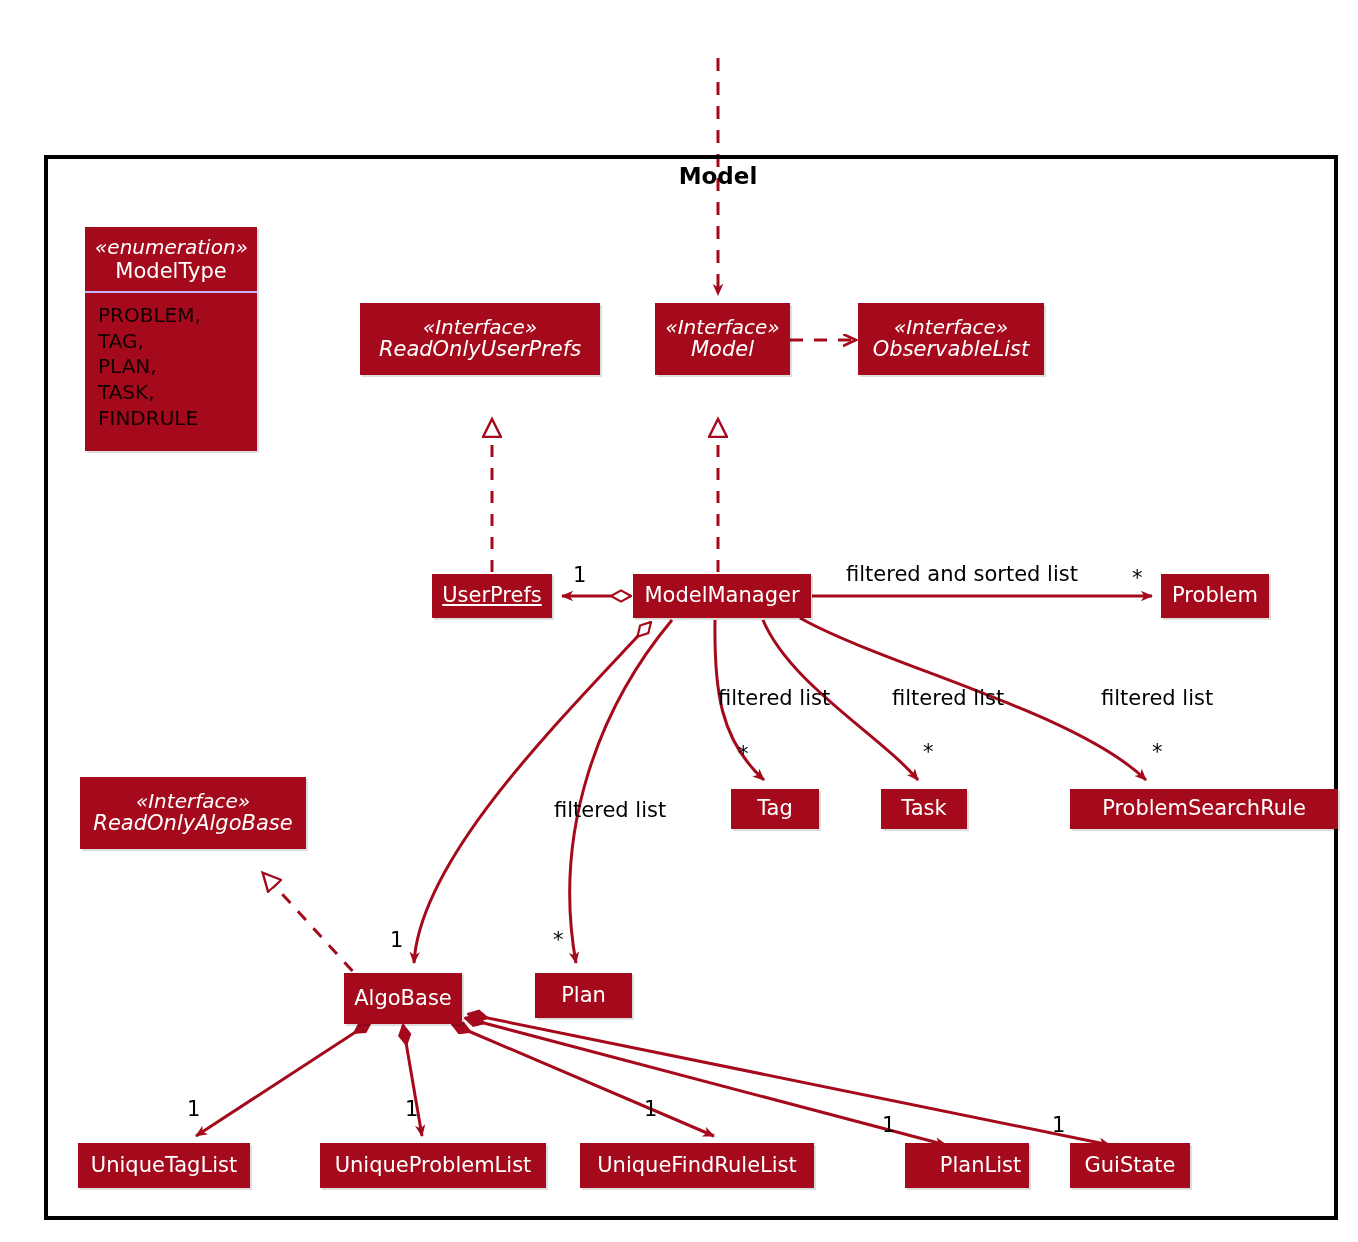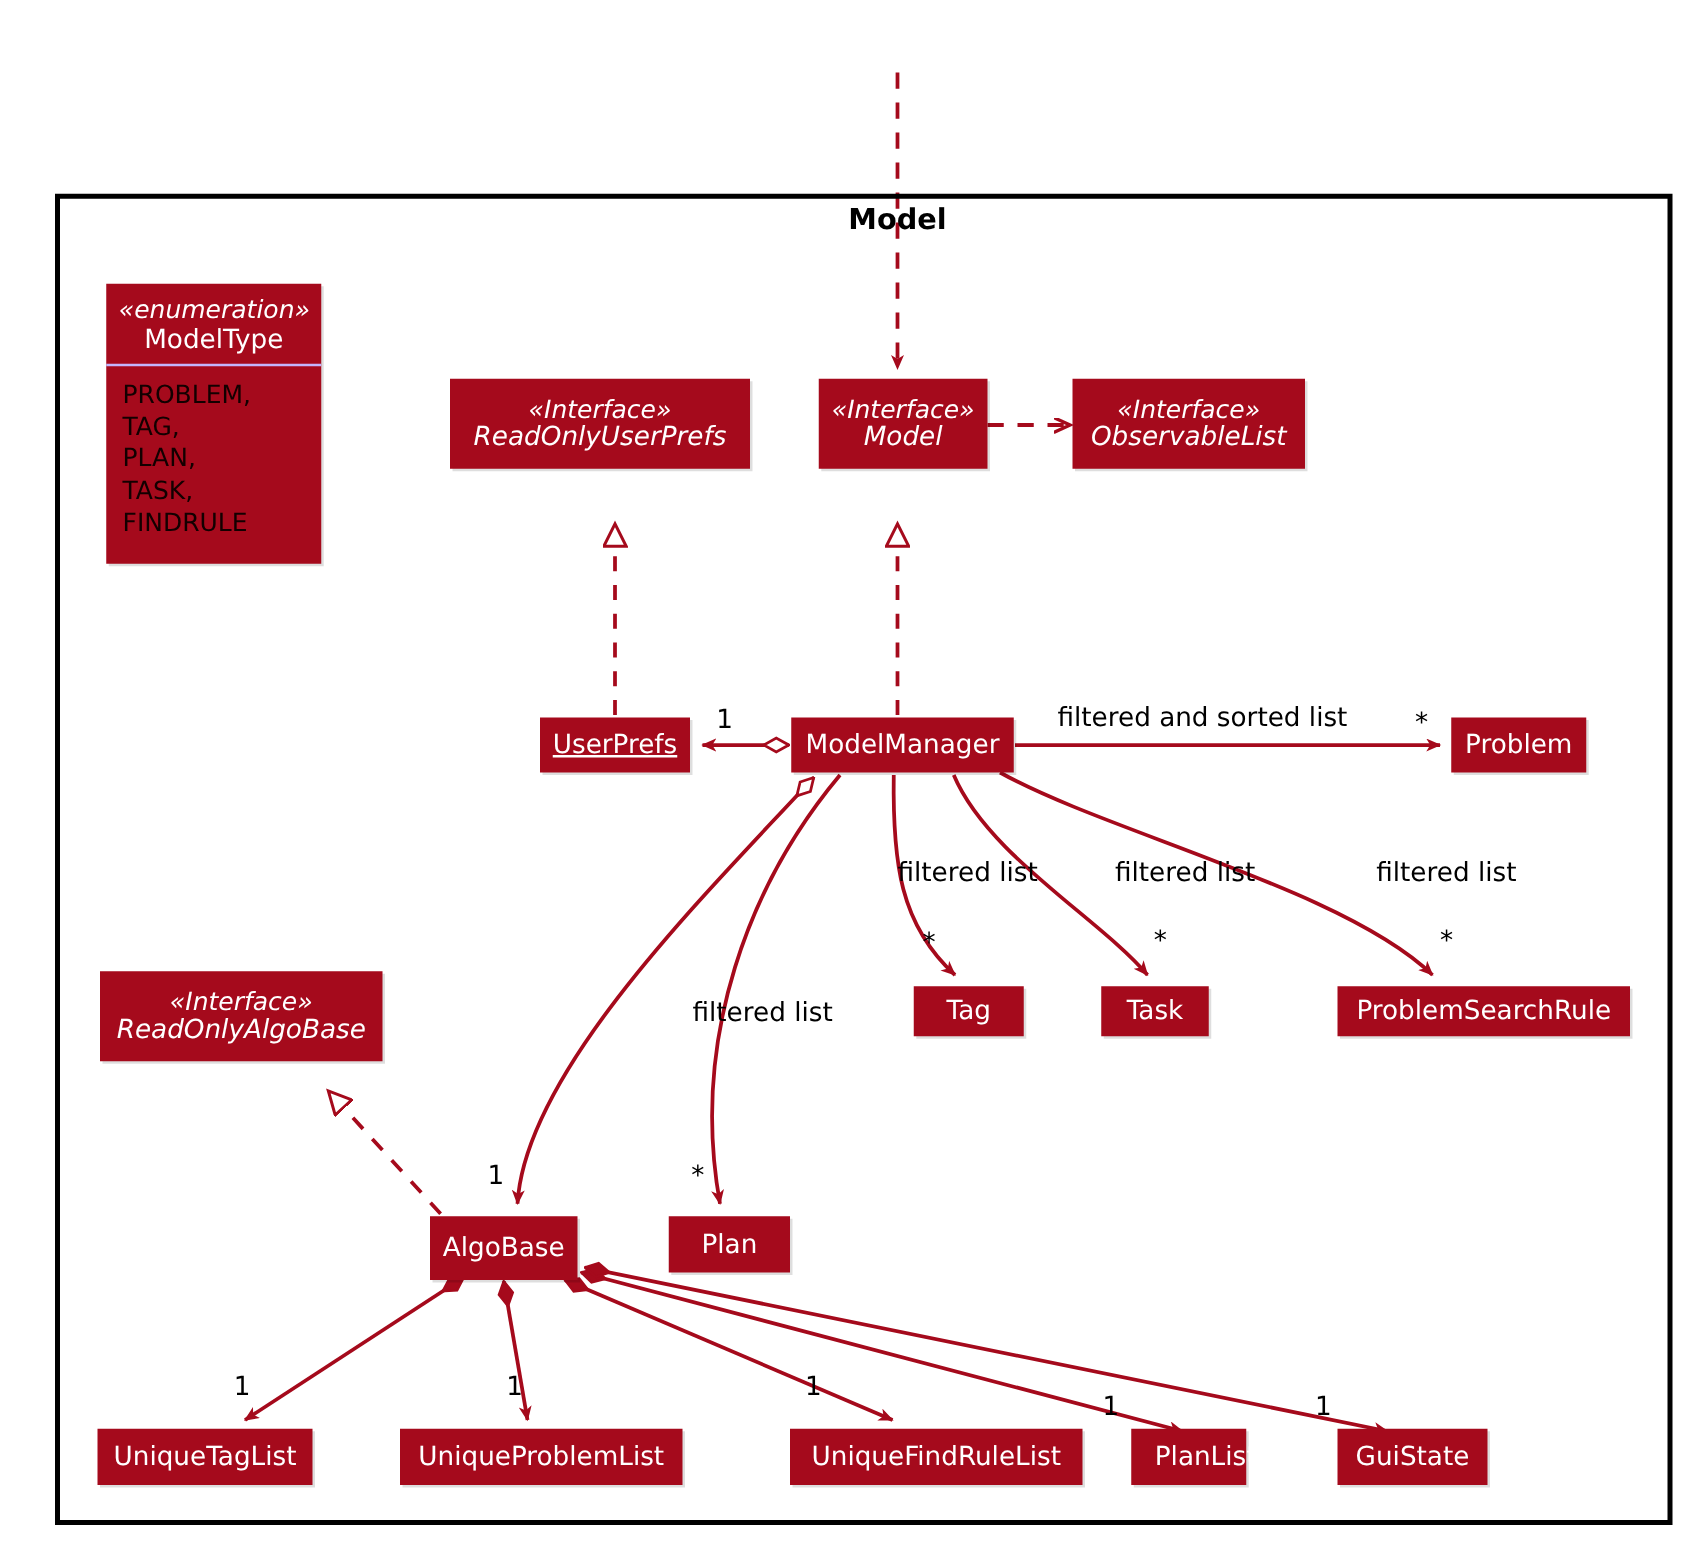--- a/index.html
+++ b/index.html
@@ -208,21 +208,21 @@
   </div>
 
   <div class="node" style="left:731px; top:789px; width:88px; height:40px;justify-content:center;">
     <span class="nm">Tag</span>
   </div>
 
   <div class="node" style="left:881px; top:789px; width:86px; height:40px;">
     <span class="nm">Task</span>
   </div>
 
-  <div class="node" style="left:1070px; top:789px; width:234px; height:40px;">
+  <div class="node" style="left:1070px; top:789px; width:268px; height:40px;">
     <span class="nm">ProblemSearchRule</span>
   </div>
 
   <div class="node iface" style="left:80px; top:777px; width:226px; height:72px;">
     <span class="stereo">«Interface»</span>
     <span class="nm">ReadOnlyAlgoBase</span>
   </div>
 
   <div class="node" style="left:344px; top:973px; width:118px; height:51px;">
     <span class="nm">AlgoBase</span>
@@ -233,25 +233,25 @@
   </div>
 
   <div class="node" style="left:78px; top:1143px; width:172px; height:45px;">
     <span class="nm">UniqueTagList</span>
   </div>
 
   <div class="node" style="left:320px; top:1143px; width:226px; height:45px;">
     <span class="nm">UniqueProblemList</span>
   </div>
 
-  <div class="node" style="left:632px; top:1143px; width:234px; height:45px;">
+  <div class="node" style="left:580px; top:1143px; width:234px; height:45px;">
     <span class="nm">UniqueFindRuleList</span>
   </div>
 
-  <div class="node" style="left:905px; top:1143px; width:92px; height:45px;padding-left:27px;">
+  <div class="node" style="left:905px; top:1143px; width:124px; height:45px;padding-left:27px;">
     <span class="nm">PlanList</span>
   </div>
 
   <div class="node" style="left:1070px; top:1143px; width:120px; height:45px;">
     <span class="nm">GuiState</span>
   </div>
 
   <div class="edge-label" style="left:846px; top:562px;">filtered and sorted list</div>
 
   <div class="edge-label" style="left:718px; top:686px;">filtered list</div>

